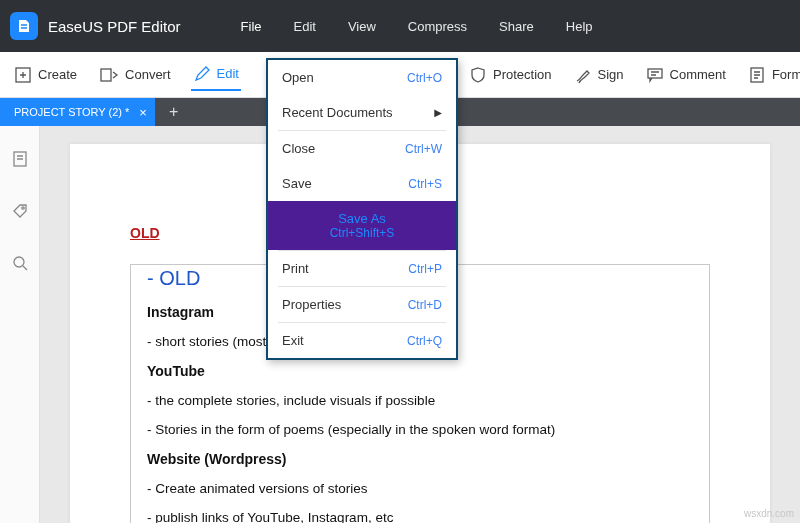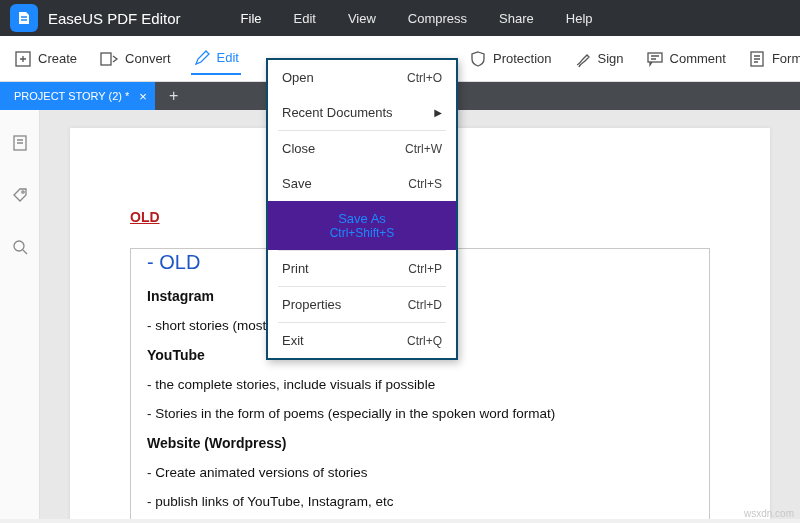--- a/index.html
+++ b/index.html
@@ -1,19 +1,19 @@
 <!DOCTYPE html>
 <html><head>
 <meta charset="utf-8">
 <style>
   * { box-sizing: border-box; margin: 0; padding: 0; font-family: "Segoe UI", Arial, sans-serif; }
   body { width: 800px; height: 523px; overflow: hidden; background: #f0f0f0; position: relative; }
   
   
-  .menubar { display: flex; align-items: center; height: 36px; background: #2e3135; color: #e8e8e8; padding: 0 10px; }
+  .menubar { display: flex; align-items: center; height: 52px; background: #2e3135; color: #e8e8e8; padding: 0 10px; }
   .app-logo { width: 28px; height: 28px; border-radius: 6px; background: #1e88ff; display: flex; align-items: center; justify-content: center; margin-right: 10px; }
   .app-logo svg { fill: #fff; }
   .app-title { font-size: 15px; font-weight: 500; color: #fff; margin-right: 60px; }
   .menu-items { display: flex; gap: 32px; }
   .menu-item { font-size: 13px; cursor: pointer; }
   .menu-item.active { color: #fff; }
   
   
   .toolbar { display: flex; align-items: center; height: 46px; background: #fff; border-bottom: 1px solid #ddd; padding: 0 12px; gap: 18px; }
   .tool-btn { display: flex; align-items: center; gap: 6px; font-size: 13px; color: #333; cursor: pointer; padding: 6px 2px; }
@@ -39,21 +39,21 @@
   .box-title { color: #1e56c9; font-size: 20px; margin-top: 2px; }
   .box .bold { font-weight: bold; font-size: 14px; color: #111; margin-top: 14px; }
   .box .line { font-size: 13.5px; color: #111; margin-top: 14px; }
   
   
   .dropdown { position: absolute; left: 266px; top: 58px; width: 192px; background: #fff; border: 2px solid #0c4a6e; box-shadow: 2px 3px 8px rgba(0,0,0,0.25); z-index: 100; font-size: 13px; color: #333; }
   .dd-item { display: flex; justify-content: space-between; align-items: center; padding: 10px 14px; cursor: pointer; }
   .dd-item.hover { background: #4c1d95; color: #1e88ff; flex-direction: column; }
   .dd-item .arrow { font-size: 10px; }
   .dd-sep { height: 1px; background: #e3e3e3; margin: 0 10px; }
-  .dd-shortcut { font-size: 12px; color: #404040; }
+  .dd-shortcut { font-size: 12px; color: #3b82f6; }
   .dd-item.hover .dd-shortcut { color: #1e88ff; }
   
   .watermark { position: absolute; right: 6px; bottom: 4px; font-size: 10px; color: #c7c7c7; }
 </style>
 </head>
 <body>
 
 <div class="menubar">
   <div class="app-logo">
     <svg width="16" height="16" viewBox="0 0 16 16">

